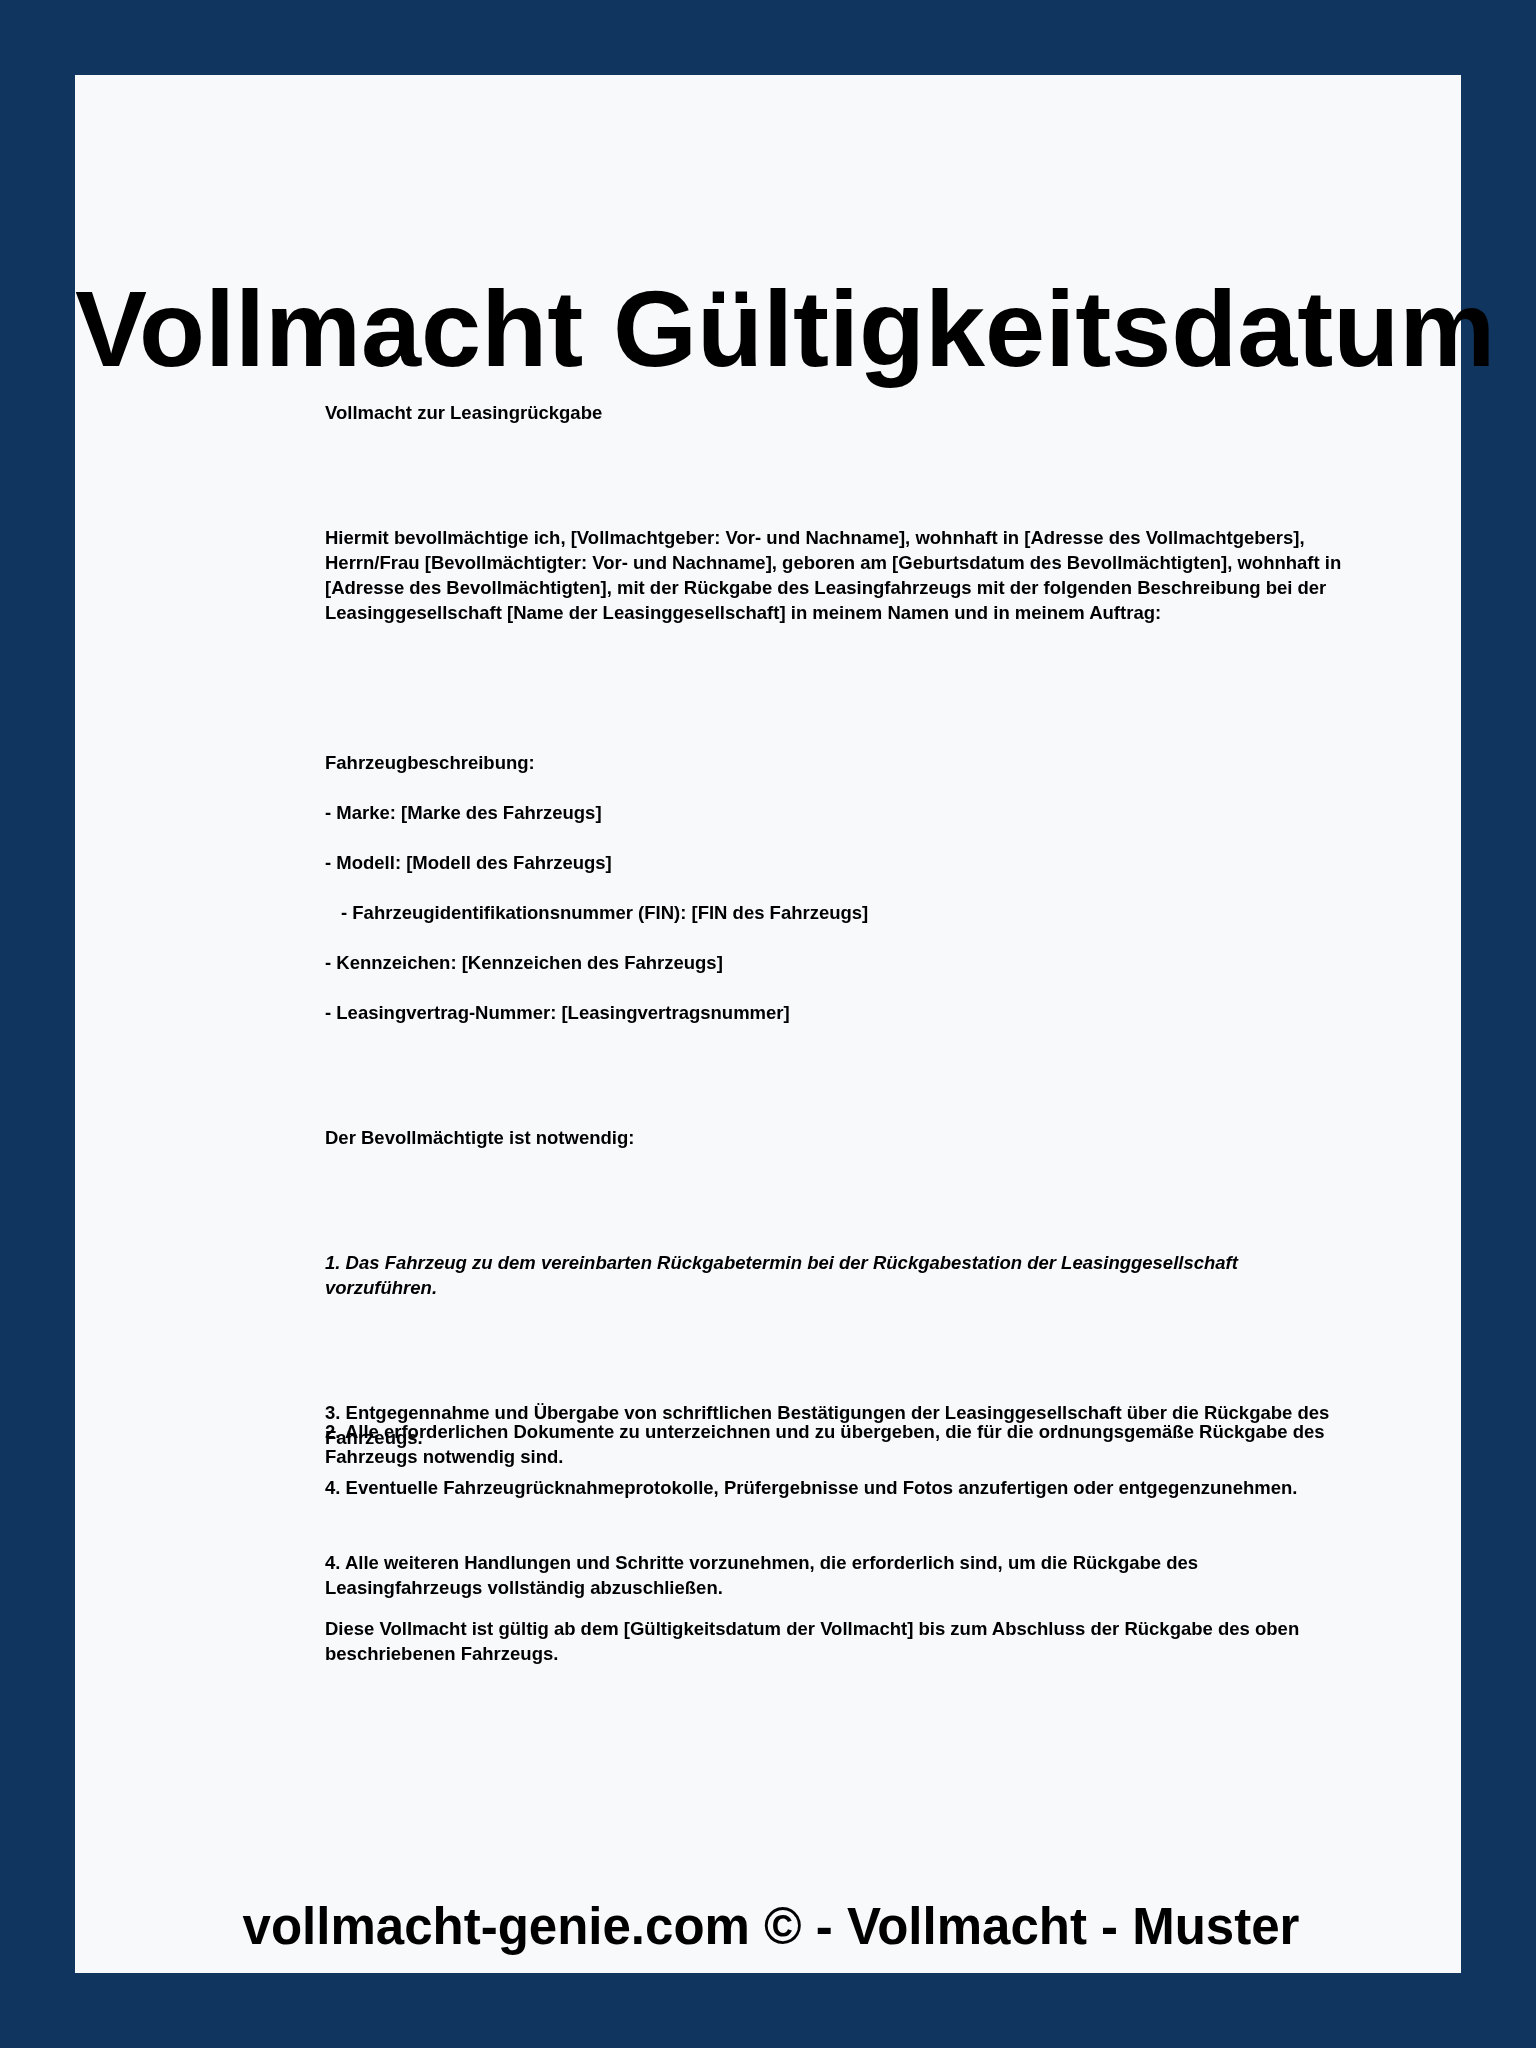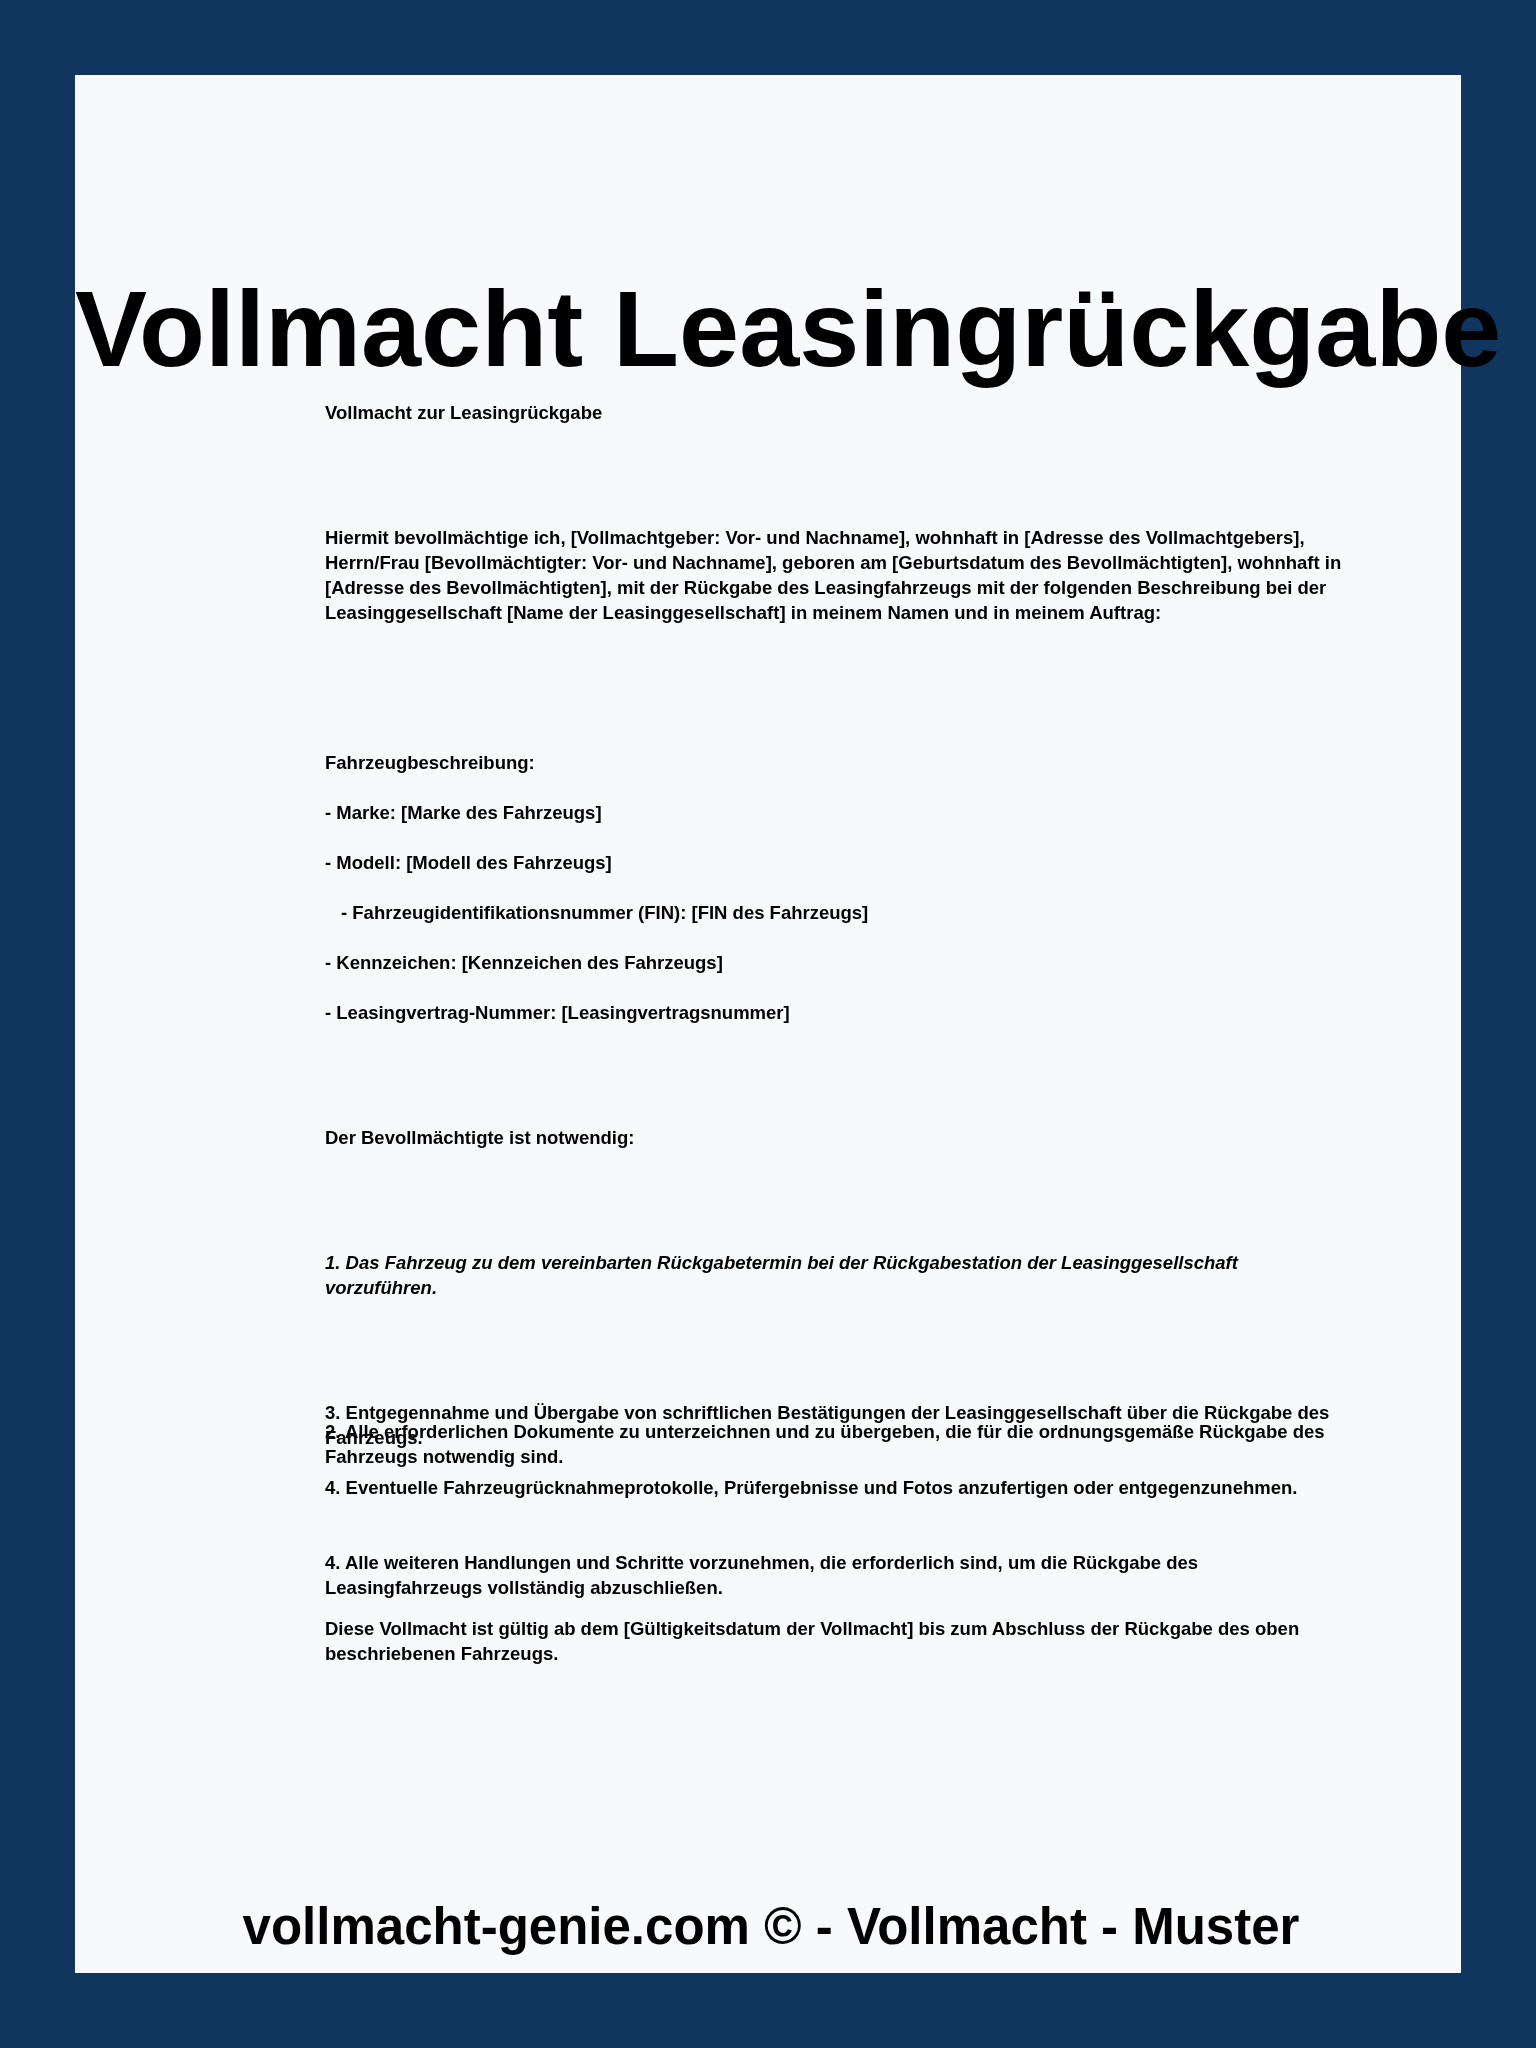--- a/index.html
+++ b/index.html
@@ -59,21 +59,21 @@
     font-size: 51px;
     line-height: 60px;
     color: #000;
     white-space: nowrap;
   }
 </style>
 </head>
 <body>
 
 <div class="page">
-  <div class="title">Vollmacht Leasingrückgabe</div>
+  <div class="title">Vollmacht Gültigkeitsdatum</div>
 
   <div class="body" style="top:0;">
     <p class="block" style="top:325px;">Vollmacht zur Leasingrückgabe</p>
 
     <p class="block" style="top:450px;">Hiermit bevollmächtige ich, [Vollmachtgeber: Vor- und Nachname], wohnhaft in [Adresse des Vollmachtgebers], Herrn/Frau [Bevollmächtigter: Vor- und Nachname], geboren am [Geburtsdatum des Bevollmächtigten], wohnhaft in [Adresse des Bevollmächtigten], mit der Rückgabe des Leasingfahrzeugs mit der folgenden Beschreibung bei der Leasinggesellschaft [Name der Leasinggesellschaft] in meinem Namen und in meinem Auftrag:</p>
 
     <p class="block" style="top:675px;">Fahrzeugbeschreibung:</p>
     <p class="block" style="top:725px;">- Marke: [Marke des Fahrzeugs]</p>
     <p class="block" style="top:775px;">- Modell: [Modell des Fahrzeugs]</p>
     <p class="block" style="top:825px;margin-left:16px;">- Fahrzeugidentifikationsnummer (FIN): [FIN des Fahrzeugs]</p>

